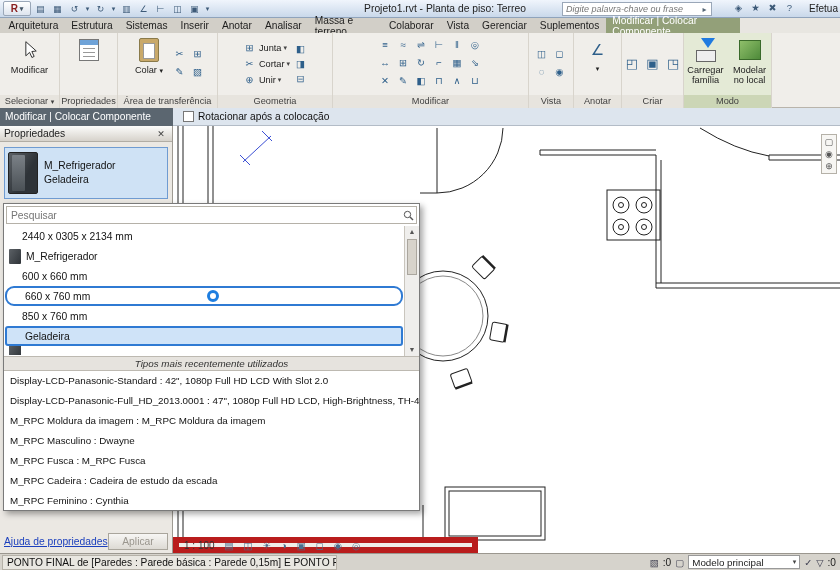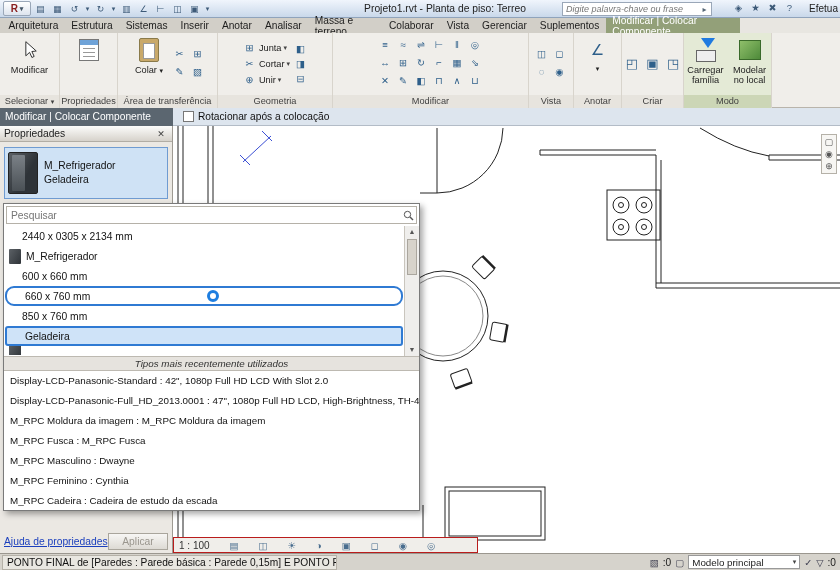--- a/index.html
+++ b/index.html
@@ -52,21 +52,21 @@
 
   
   .optbar{position:absolute;top:108px;left:0;width:840px;height:18px;background:#dde5ee;border-bottom:1px solid #b3bcc7;display:flex;align-items:center}
   .optmode{width:173px;height:18px;background:#5b6670;color:#fff;font-size:10.2px;display:flex;align-items:center;padding:0 5px;white-space:nowrap}
   .cbx{width:11px;height:11px;background:#fff;border:1px solid #777;margin:0 4px 0 10px}
   .optlabel{font-size:10.2px;color:#111}
 
   
   .canvas{position:absolute;left:173px;top:126px;width:667px;height:427px;background:#fff;overflow:hidden}
   .navbar{position:absolute;right:3px;top:8px;width:16px;display:flex;flex-direction:column;gap:2px;align-items:center;background:#f7f6f3;border:1px solid #b5b1a8;padding:2px 0;font-size:9px;color:#555}
-  .viewbar{position:absolute;left:0;bottom:0;height:16px;width:305px;background:#f0eeea;border:1px solid #b91c1c;display:flex;align-items:center;gap:20px;padding:0 5px;font-size:10px;color:#333}
+  .viewbar{position:absolute;left:0;bottom:0;height:16px;width:305px;background:#f0eeea;border:6px solid #b91c1c;display:flex;align-items:center;gap:10px;padding:0 5px;font-size:10px;color:#333}
   .vb-ic{font-size:9.5px;color:#4a6e8f}
   .vb-scale{white-space:nowrap}
 
   
   .props{position:absolute;left:0;top:126px;width:173px;height:427px;background:#ebe8e3;border-right:1px solid #9e9a92}
   .phdr{height:16px;background:linear-gradient(#fcfcfb,#d6d2cb);border-bottom:1px solid #b1ada5;display:flex;align-items:center;padding:0 4px}
   .phdr-t{flex:1;font-size:10.3px;color:#222}
   .phdr-x{width:14px;text-align:center;font-size:9px;color:#444}
   .typesel{position:absolute;left:4px;top:21px;right:4px;height:52px;background:#cfe2f5;border:1px solid #6f9bd1;display:flex;align-items:center;padding:3px;gap:6px}
   .fridge-lg{width:30px;height:42px;background:linear-gradient(120deg,#5c6166,#2e3338 60%);border:1px solid #222;border-radius:2px;position:relative;flex:0 0 auto}
@@ -438,24 +438,24 @@
       <div class="dd-ar dn">▼</div>
     </div>
   </div>
 
   <div class="ddrh">Tipos mais recentemente utilizados</div>
 
   <div class="ddrecent">
     <div class="ddritem">Display-LCD-Panasonic-Standard : 42", 1080p Full HD LCD With Slot 2.0</div>
     <div class="ddritem">Display-LCD-Panasonic-Full_HD_2013.0001 : 47", 1080p Full HD LCD, High-Brightness, TH-47LF60U</div>
     <div class="ddritem">M_RPC Moldura da imagem : M_RPC Moldura da imagem</div>
+    <div class="ddritem">M_RPC Masculino : Dwayne</div>
     <div class="ddritem">M_RPC Fusca : M_RPC Fusca</div>
-    <div class="ddritem">M_RPC Masculino : Dwayne</div>
+    <div class="ddritem">M_RPC Cadeira : Cadeira de estudo da escada</div>
     <div class="ddritem">M_RPC Feminino : Cynthia</div>
-    <div class="ddritem">M_RPC Cadeira : Cadeira de estudo da escada</div>
   </div>
 </div>
 
 <div class="statusbar">
   <div class="stmsg">PONTO FINAL de [Paredes : Parede básica : Parede 0,15m] E PONTO FIN</div>
   <div class="stright">
     <span class="st-ic">▧</span>
     <span>:0</span>
     <span class="st-ic">▢</span>
     <div class="stsel">

